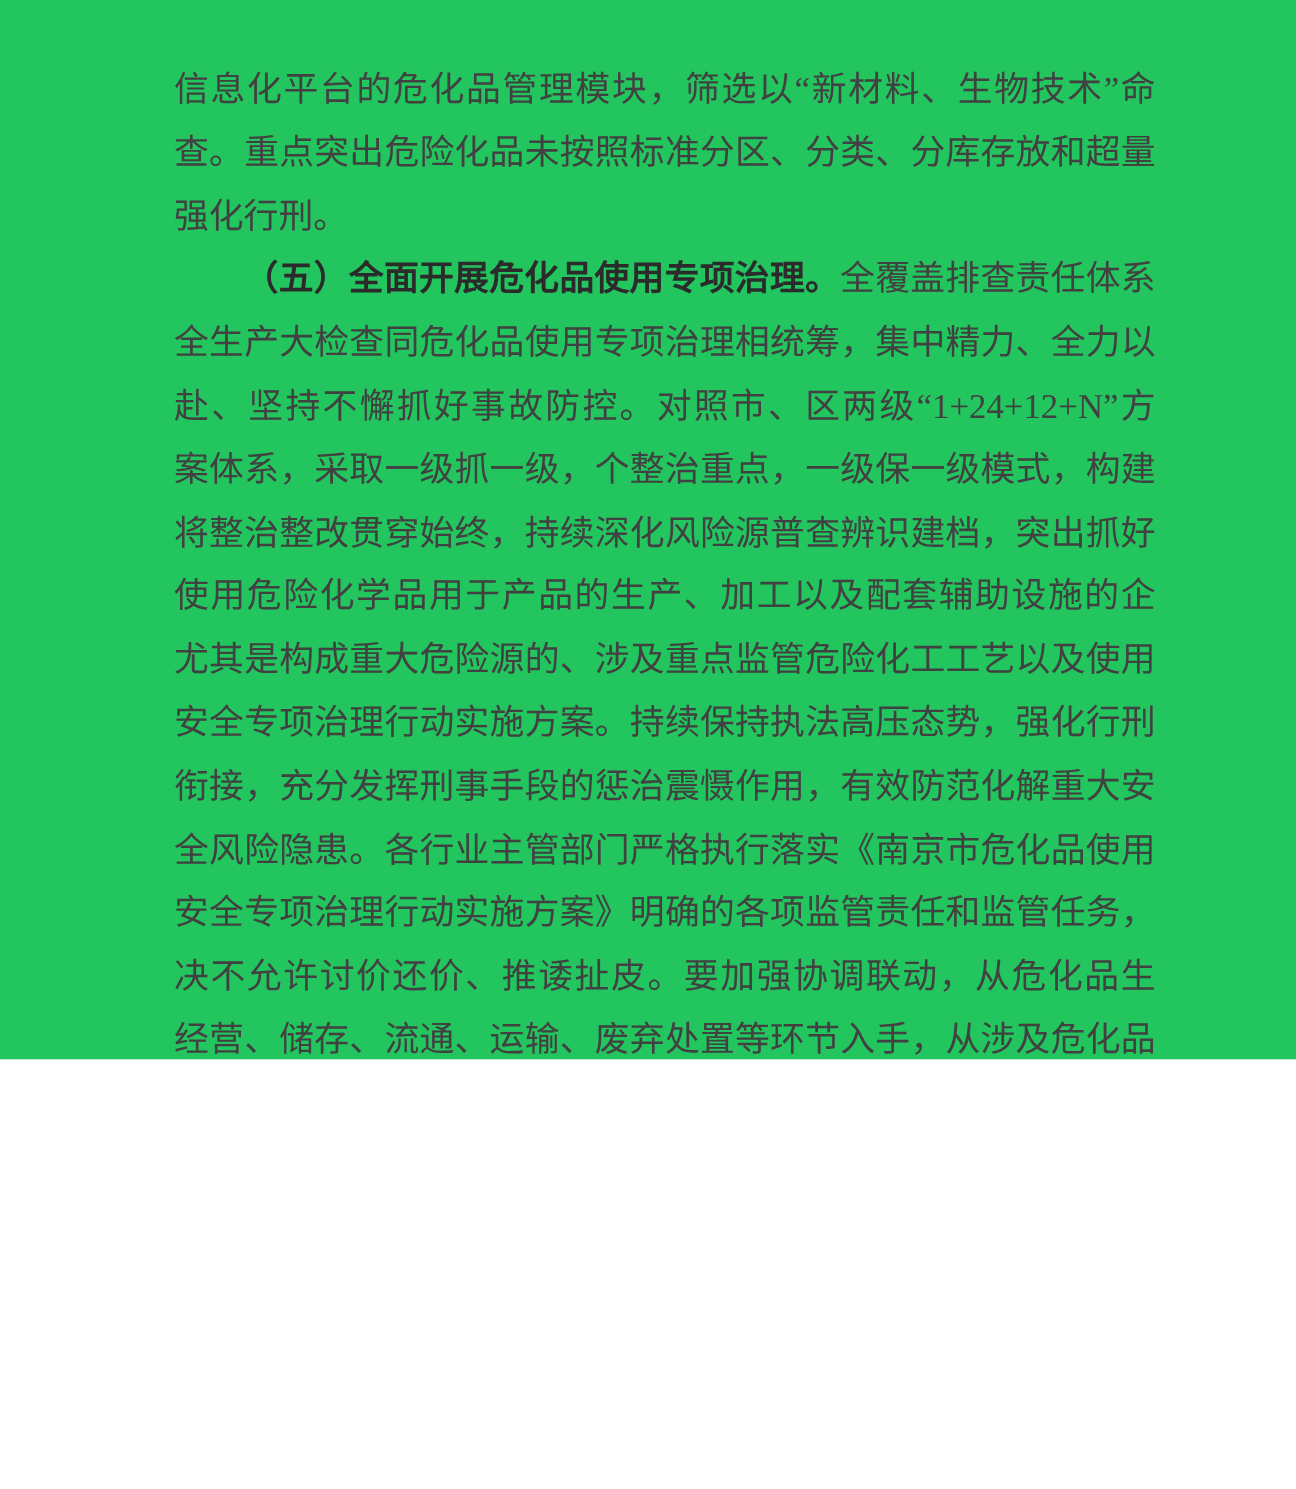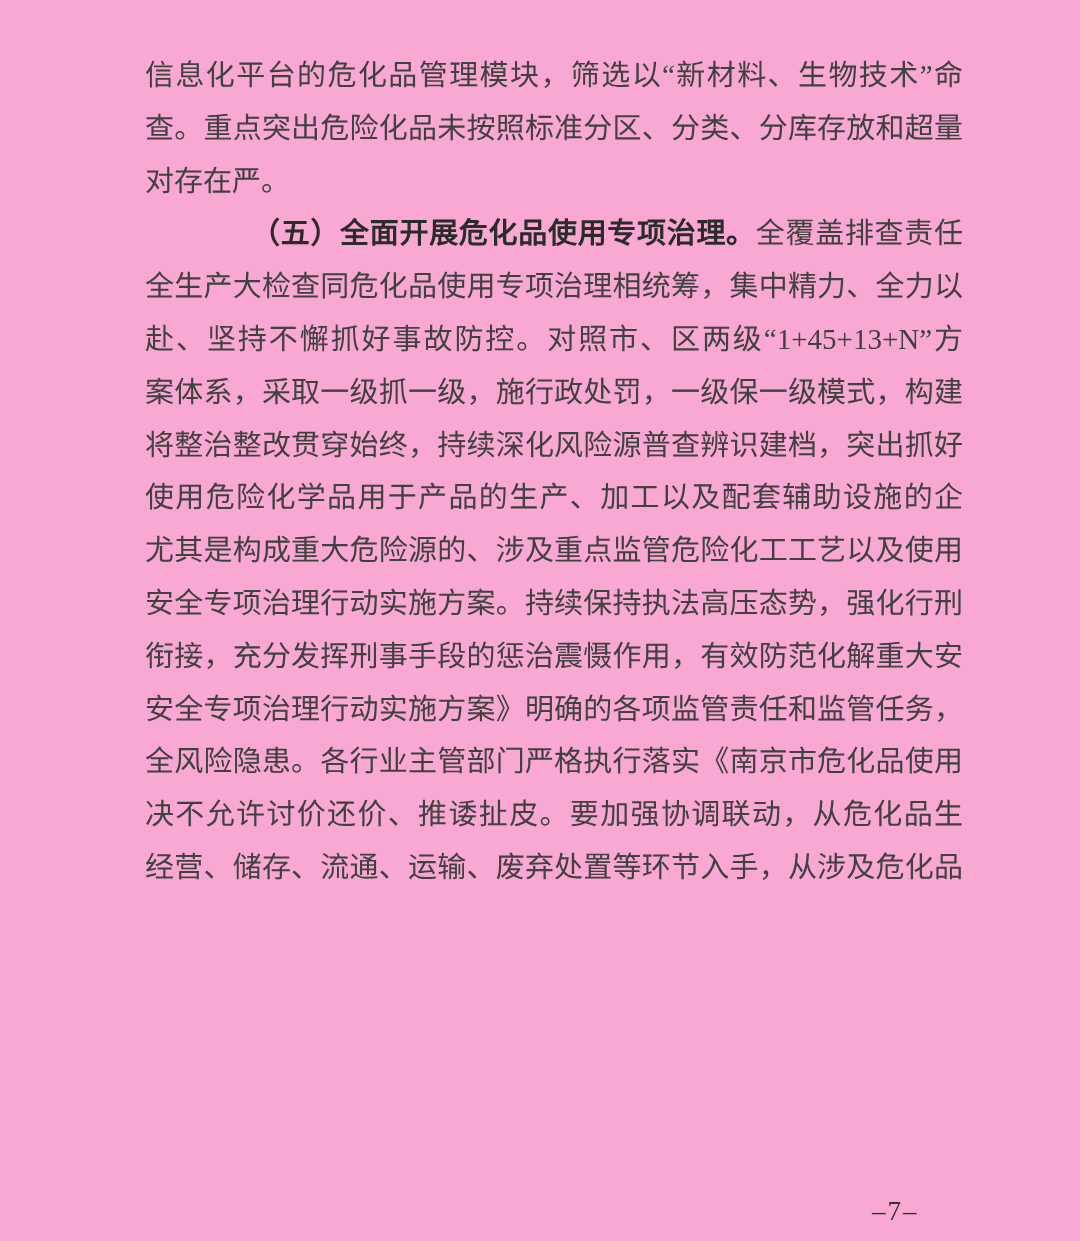--- a/index.html
+++ b/index.html
@@ -3,22 +3,22 @@
 <meta charset="utf-8">
 <style>
   html, body {
     margin: 0;
     padding: 0;
     background: #ffffff;
   }
   .page {
     position: relative;
     width: 1080px;
-    height: 1241px;
-    background: #f9a8d4;
+    height: 883px;
+    background: #22c55e;
     overflow: hidden;
     font-family: "Liberation Serif", "DejaVu Serif", serif;
   }
   .text-block {
     position: absolute;
     left: 145px;
     top: 49px;
     width: 818px;
   }
   .line {
@@ -33,56 +33,55 @@
   }
   .line.last-of-para {
     text-align-last: left;
   }
   .line.indent {
     text-indent: 2em;
   }
   .para-heading {
     font-weight: 700;
     color: #2b2b2b;
-    margin-left: 48px;
   }
   .page-number {
     position: absolute;
     left: 872px;
     top: 1194px;
     font-size: 27px;
     line-height: 34px;
     color: #333333;
     letter-spacing: 2px;
     font-family: "Liberation Serif", "DejaVu Serif", serif;
   }
 </style>
 </head>
 <body>
 
 <div class="page">
   <div class="text-block">
 
     <div class="line">信息化平台的危化品管理模块，筛选以“新材料、生物技术”命</div>
     <div class="line">查。重点突出危险化品未按照标准分区、分类、分库存放和超量</div>
-    <div class="line last-of-para">对存在严。</div>
+    <div class="line last-of-para">强化行刑。</div>
 
     <div class="line indent">
       <span class="para-heading">（五）全面开展危化品使用专项治理。</span><span>全覆盖排查责任体系</span>
     </div>
 
     <div class="line">全生产大检查同危化品使用专项治理相统筹，集中精力、全力以</div>
-    <div class="line">赴、坚持不懈抓好事故防控。对照市、区两级“1+45+13+N”方</div>
-    <div class="line">案体系，采取一级抓一级，施行政处罚，一级保一级模式，构建</div>
+    <div class="line">赴、坚持不懈抓好事故防控。对照市、区两级“1+24+12+N”方</div>
+    <div class="line">案体系，采取一级抓一级，个整治重点，一级保一级模式，构建</div>
     <div class="line">将整治整改贯穿始终，持续深化风险源普查辨识建档，突出抓好</div>
     <div class="line">使用危险化学品用于产品的生产、加工以及配套辅助设施的企业，</div>
     <div class="line">尤其是构成重大危险源的、涉及重点监管危险化工工艺以及使用</div>
     <div class="line">安全专项治理行动实施方案。持续保持执法高压态势，强化行刑</div>
     <div class="line">衔接，充分发挥刑事手段的惩治震慑作用，有效防范化解重大安</div>
+    <div class="line">全风险隐患。各行业主管部门严格执行落实《南京市危化品使用</div>
     <div class="line">安全专项治理行动实施方案》明确的各项监管责任和监管任务，</div>
-    <div class="line">全风险隐患。各行业主管部门严格执行落实《南京市危化品使用</div>
     <div class="line">决不允许讨价还价、推诿扯皮。要加强协调联动，从危化品生产、</div>
     <div class="line">经营、储存、流通、运输、废弃处置等环节入手，从涉及危化品</div>
 
   </div>
 
   <div class="page-number">–7–</div>
 </div>
 
 </body></html>

